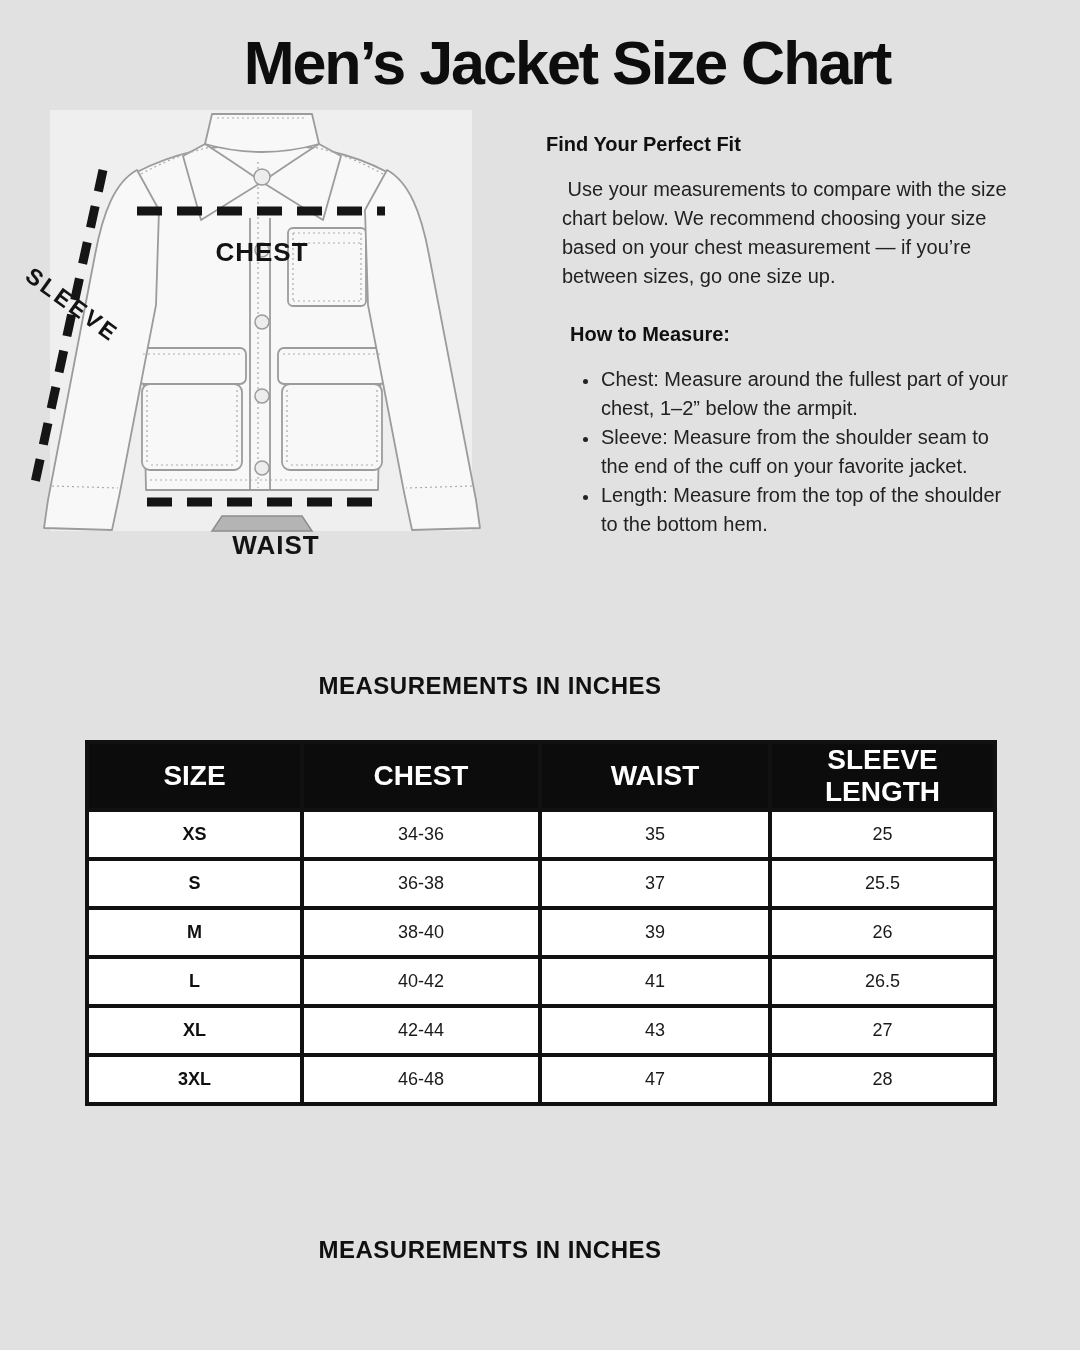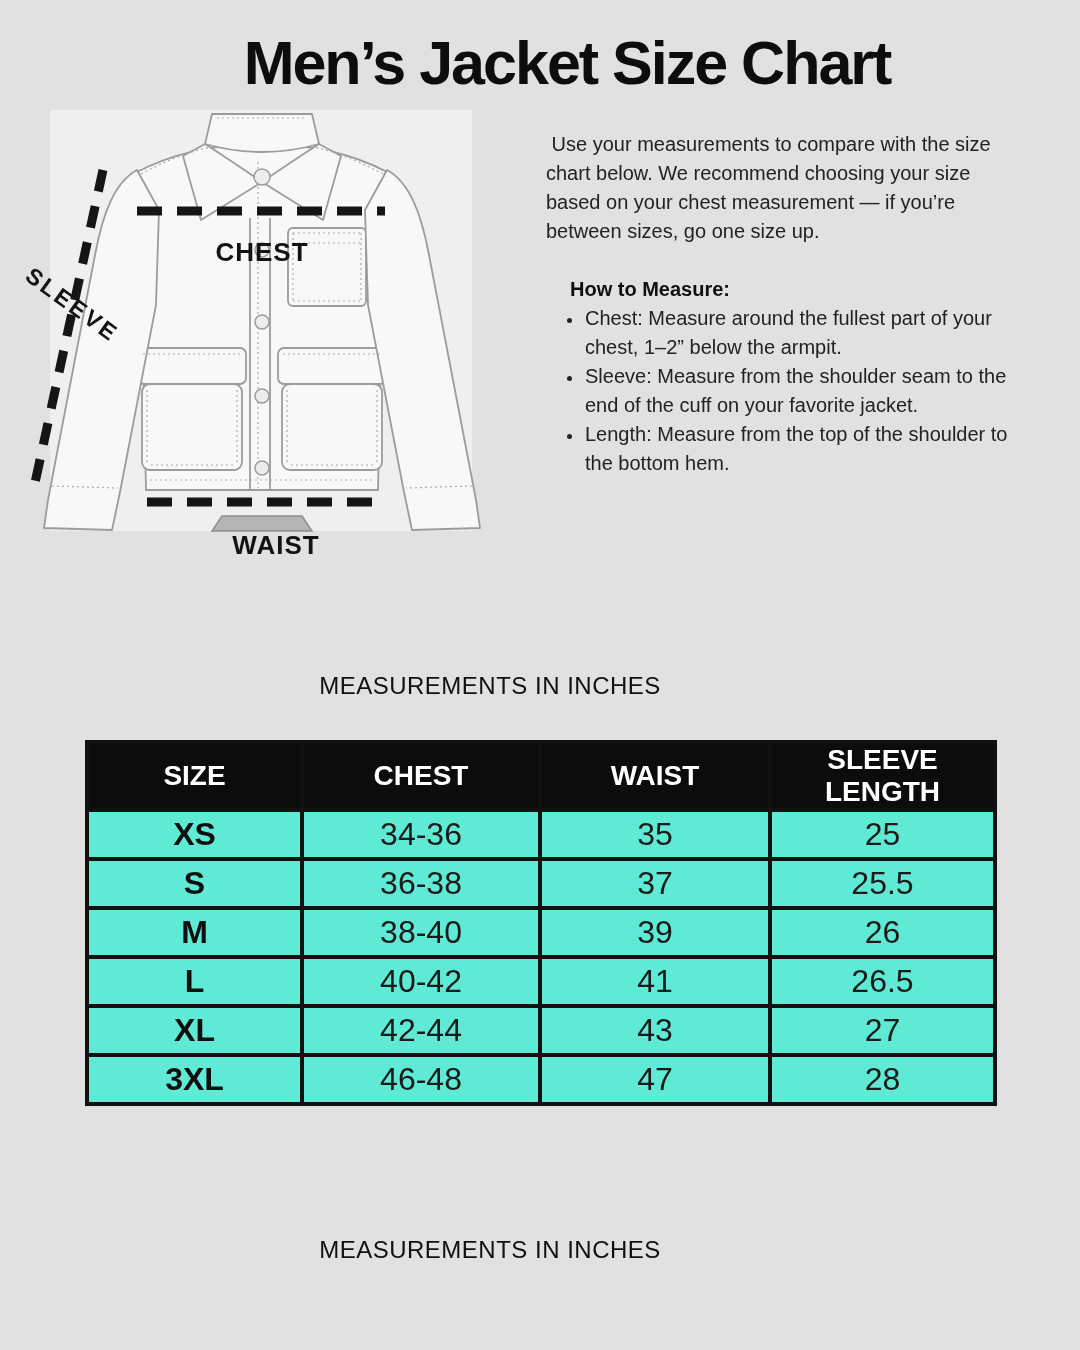--- a/index.html
+++ b/index.html
@@ -25,47 +25,47 @@
   .lbl-chest{left:196px;top:237px;width:132px;text-align:center;font-size:26px;letter-spacing:1px;}
   .lbl-waist{left:210px;top:530px;width:132px;text-align:center;font-size:26px;letter-spacing:1px;}
   .lbl-sleeve{left:36px;top:262px;font-size:23px;letter-spacing:3px;transform:rotate(36deg);transform-origin:0 0;white-space:nowrap;}
 
   
   .info{
     position:absolute;left:546px;top:130px;width:482px;
     font-size:20px;line-height:29px;color:#222;
   }
   .info h3{font-size:20px;line-height:29px;margin:0;color:#101010;}
-  .info p{margin:0;white-space:pre-wrap;}
+  .info p{margin:16px;white-space:pre-wrap;}
   .info .mtm-head{margin-top:29px;margin-left:24px;}
-  .info ul{margin:0;padding-left:37px;list-style:disc;}
+  .info ul{margin:16px;padding-left:37px;list-style:disc;}
   .info li{padding-left:2px;}
   .info li::marker{font-size:16px;}
 
   
   .meas-heading{
     position:absolute;left:0;width:980px;text-align:center;
-    font-size:24px;font-weight:normal;color:#101010;letter-spacing:0.5px;
+    font-size:24px;font-weight:bold;color:#101010;letter-spacing:0.5px;
   }
   .meas-top{top:672px;}
   .meas-bottom{top:1236px;}
 
   
   .size-table{
     position:absolute;left:85px;top:740px;width:908px;
     border-collapse:collapse;table-layout:fixed;border-radius:10px;
   }
   .size-table th{
     background:#0c0c0c;color:#ffffff;border:4px solid #111;
     height:52px;font-size:28px;font-weight:bold;letter-spacing:0;
     text-align:center;padding:0;
   }
   .size-table td{
-    background:#5eead4;border:4px solid #111;
-    height:45px;font-size:32px;text-align:center;color:#1a1a1a;padding:0;
+    background:#ffffff;border:4px solid #111;
+    height:45px;font-size:18px;text-align:center;color:#1a1a1a;padding:0;
   }
   .size-table td:first-child{font-weight:bold;color:#0f0f0f;}
 </style>
 </head>
 <body>
 
 <div class="stage">
 
   <div class="page-title">Men’s Jacket Size Chart</div>
 
@@ -122,20 +122,21 @@
       <line x1="147" y1="402" x2="382" y2="402" stroke-dasharray="25 15"></line>
       <line x1="103" y1="70" x2="33" y2="392" stroke-dasharray="22 15"></line>
     </g>
   </svg>
 
   <div class="lbl lbl-chest">CHEST</div>
   <div class="lbl lbl-sleeve">SLEEVE</div>
   <div class="lbl lbl-waist">WAIST</div>
 
   <div class="info">
+    <h3>Find Your Perfect Fit</h3>
     <p> Use your measurements to compare with the size chart below. We recommend choosing your size based on your chest measurement — if you’re between sizes, go one size up.</p>
     <h3 class="mtm-head">How to Measure:</h3>
     <ul id="measure-list">
         <li>Chest: Measure around the fullest part of your chest, 1–2” below the armpit.</li>
         <li>Sleeve: Measure from the shoulder seam to the end of the cuff on your favorite jacket.</li>
         <li>Length: Measure from the top of the shoulder to the bottom hem.</li>
       </ul>
   </div>
 
   <div class="meas-heading meas-top">MEASUREMENTS IN INCHES</div>

